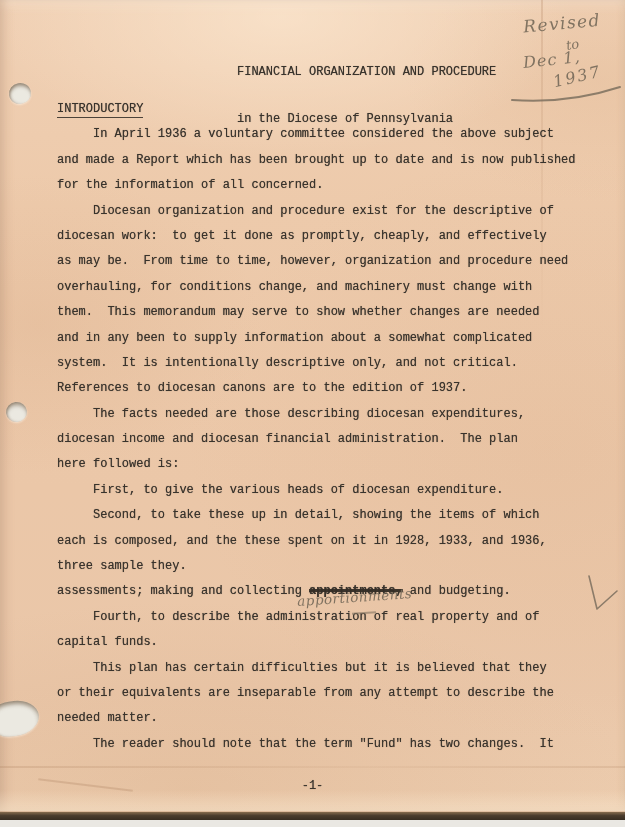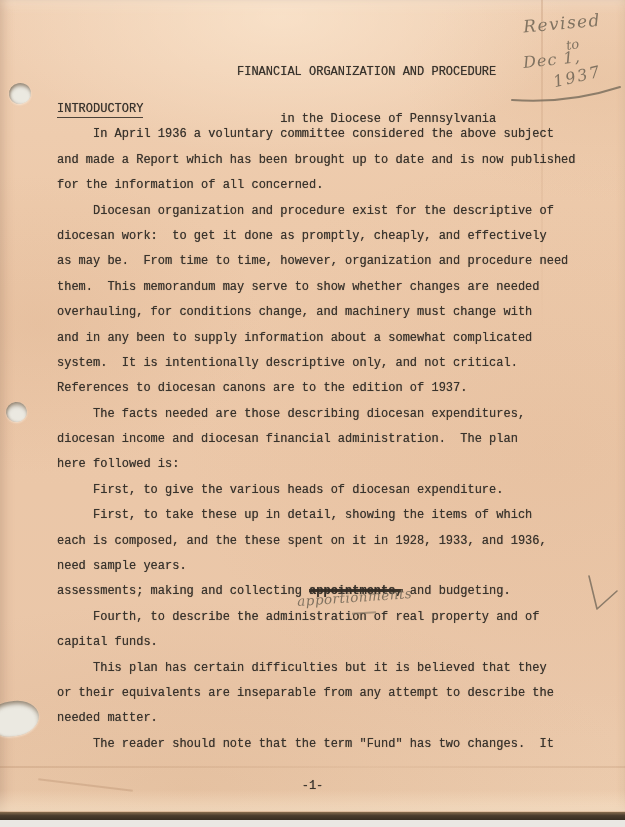--- a/index.html
+++ b/index.html
@@ -57,21 +57,21 @@
                   border-radius: 46% 54% 58% 42%; transform: rotate(-7deg); }
 
   
   .typed, .title-block, .page-number {
     color: #39332c;
     font-size: 12px;
     text-shadow: 0 0 0.7px rgba(57,51,44,0.72);
   }
   .title-block {
     position: absolute; left: 237px; top: 34px;
-    line-height: 15.5px; white-space: pre; text-align: right;
+    line-height: 15.5px; white-space: pre;
   }
   .typed {
     position: absolute; left: 57px; top: 81px; width: 535px; margin-top: 16px;
   }
   .line { height: 25.4px; line-height: 25.4px; white-space: pre; }
   .u { border-bottom: 1.5px solid rgba(57,51,44,0.9); padding-bottom: 1px; }
   .struck {
     font-weight: bold;
     text-decoration: line-through;
     text-decoration-thickness: 2.5px;
@@ -127,32 +127,32 @@
     </div>
 
     <div class="typed">
       <div class="line"><span class="u">INTRODUCTORY</span></div>
       <div class="line">     In April 1936 a voluntary committee considered the above subject</div>
       <div class="line">and made a Report which has been brought up to date and is now published</div>
       <div class="line">for the information of all concerned.</div>
       <div class="line">     Diocesan organization and procedure exist for the descriptive of</div>
       <div class="line">diocesan work:  to get it done as promptly, cheaply, and effectively</div>
       <div class="line">as may be.  From time to time, however, organization and procedure need</div>
+      <div class="line">overhauling, for conditions change, and machinery must change with</div>
       <div class="line">them.  This memorandum may serve to show whether changes are needed</div>
-      <div class="line">overhauling, for conditions change, and machinery must change with</div>
       <div class="line">and in any been to supply information about a somewhat complicated</div>
       <div class="line">system.  It is intentionally descriptive only, and not critical.</div>
       <div class="line">References to diocesan canons are to the edition of 1937.</div>
       <div class="line">     The facts needed are those describing diocesan expenditures,</div>
       <div class="line">diocesan income and diocesan financial administration.  The plan</div>
       <div class="line">here followed is:</div>
       <div class="line">     First, to give the various heads of diocesan expenditure.</div>
-      <div class="line">     First, to take these up in detail, showing the items of which</div>
+      <div class="line">     Second, to take these up in detail, showing the items of which</div>
       <div class="line">each is composed, and the these spent on it in 1928, 1933, and 1936,</div>
-      <div class="line">need sample years.</div>
+      <div class="line">three sample they.</div>
       <div class="line"><span>assessments; making and collecting </span><span class="struck">appointments,</span><span> and budgeting.</span></div>
       <div class="line">     Fourth, to describe the administration of real property and of</div>
       <div class="line">capital funds.</div>
       <div class="line">     This plan has certain difficulties but it is believed that they</div>
       <div class="line">or their equivalents are inseparable from any attempt to describe the</div>
       <div class="line">needed matter.</div>
       <div class="line">     The reader should note that the term "Fund" has two changes.  It</div>
     </div>
 
     <span class="pencil correction">apportionments</span>

